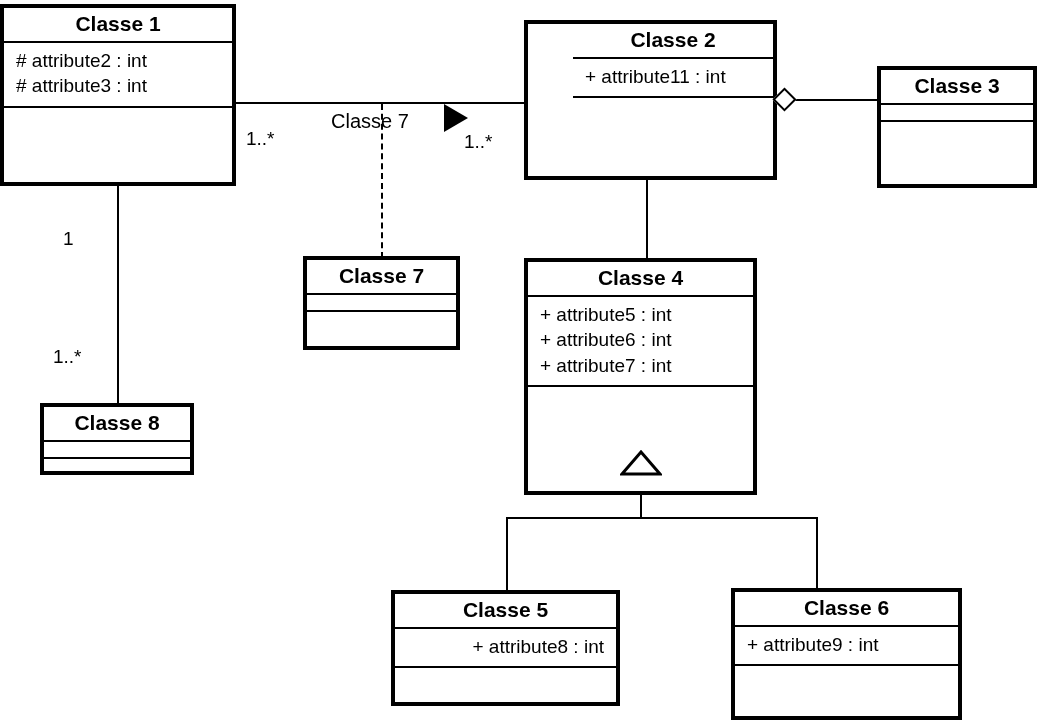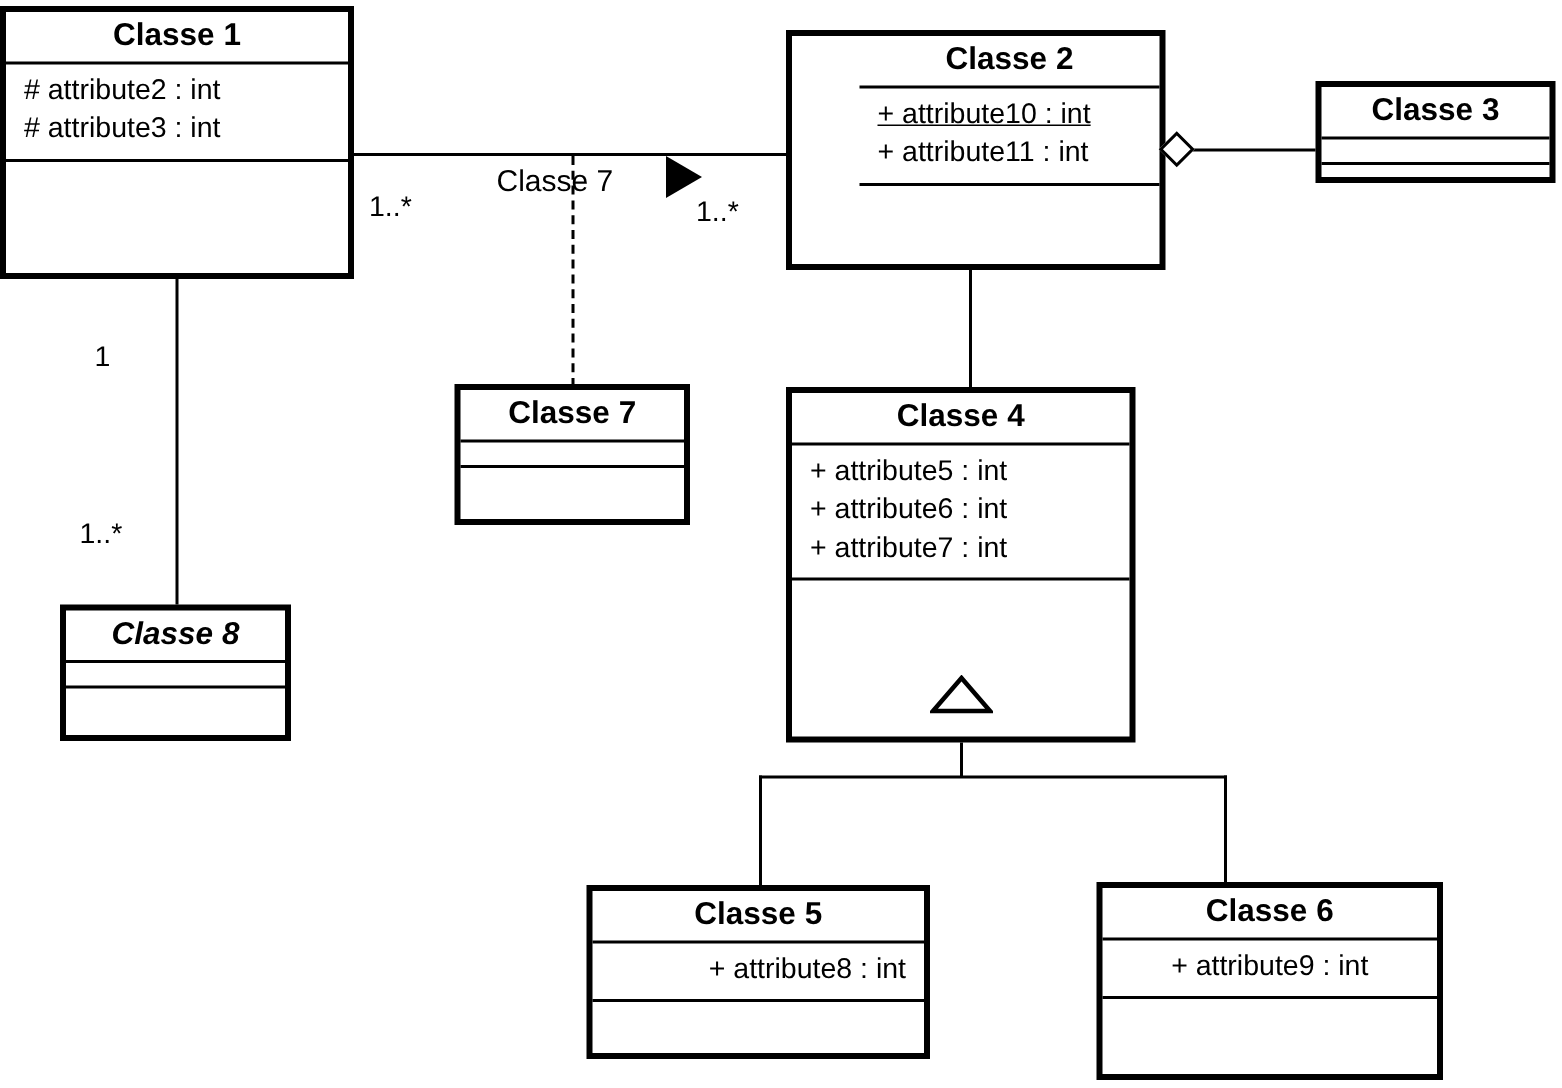--- a/index.html
+++ b/index.html
@@ -156,27 +156,26 @@
     <div class="cls-attrs">
       <div class="attr"># attribute2 : int</div>
       <div class="attr"># attribute3 : int</div>
     </div>
     <div class="cls-ops"></div>
   </div>
 
   <div class="uml-class" style="left:524px; top:20px; width:253px; height:160px;padding-left:45px;">
     <div class="cls-name">Classe 2</div>
     <div class="cls-attrs">
-      <div class="attr static">+ attribute10 : int</div>
       <div class="attr">+ attribute11 : int</div>
     </div>
     <div class="cls-ops"></div>
   </div>
 
-  <div class="uml-class" style="left:877px; top:54px; width:160px; height:68px;">
+  <div class="uml-class" style="left:877px; top:66px; width:160px; height:122px;">
     <div class="cls-name">Classe 3</div>
     <div class="cls-attrs empty"></div>
     <div class="cls-ops"></div>
   </div>
 
   <div class="uml-class" style="left:524px; top:258px; width:233px; height:237px;">
     <div class="cls-name">Classe 4</div>
     <div class="cls-attrs">
       <div class="attr">+ attribute5 : int</div>
       <div class="attr">+ attribute6 : int</div>
@@ -189,30 +188,30 @@
     <div class="cls-name">Classe 5</div>
     <div class="cls-attrs">
       <div class="attr" style="text-align:right;">+ attribute8 : int</div>
     </div>
     <div class="cls-ops"></div>
   </div>
 
   <div class="uml-class" style="left:731px; top:588px; width:231px; height:132px;">
     <div class="cls-name">Classe 6</div>
     <div class="cls-attrs">
-      <div class="attr" style="text-align:center;">+ attribute9 : int</div>
+      <div class="attr" style="">+ attribute9 : int</div>
     </div>
     <div class="cls-ops"></div>
   </div>
 
   <div class="uml-class" style="left:303px; top:256px; width:157px; height:94px;">
     <div class="cls-name">Classe 7</div>
     <div class="cls-attrs empty"></div>
     <div class="cls-ops"></div>
   </div>
 
-  <div class="uml-class" style="left:40px; top:403px; width:154px; height:91px;font-style:italic;">
+  <div class="uml-class" style="left:40px; top:403px; width:154px; height:72px;">
     <div class="cls-name">Classe 8</div>
     <div class="cls-attrs empty"></div>
     <div class="cls-ops"></div>
   </div>
 
 </div>
 
 </body></html>

